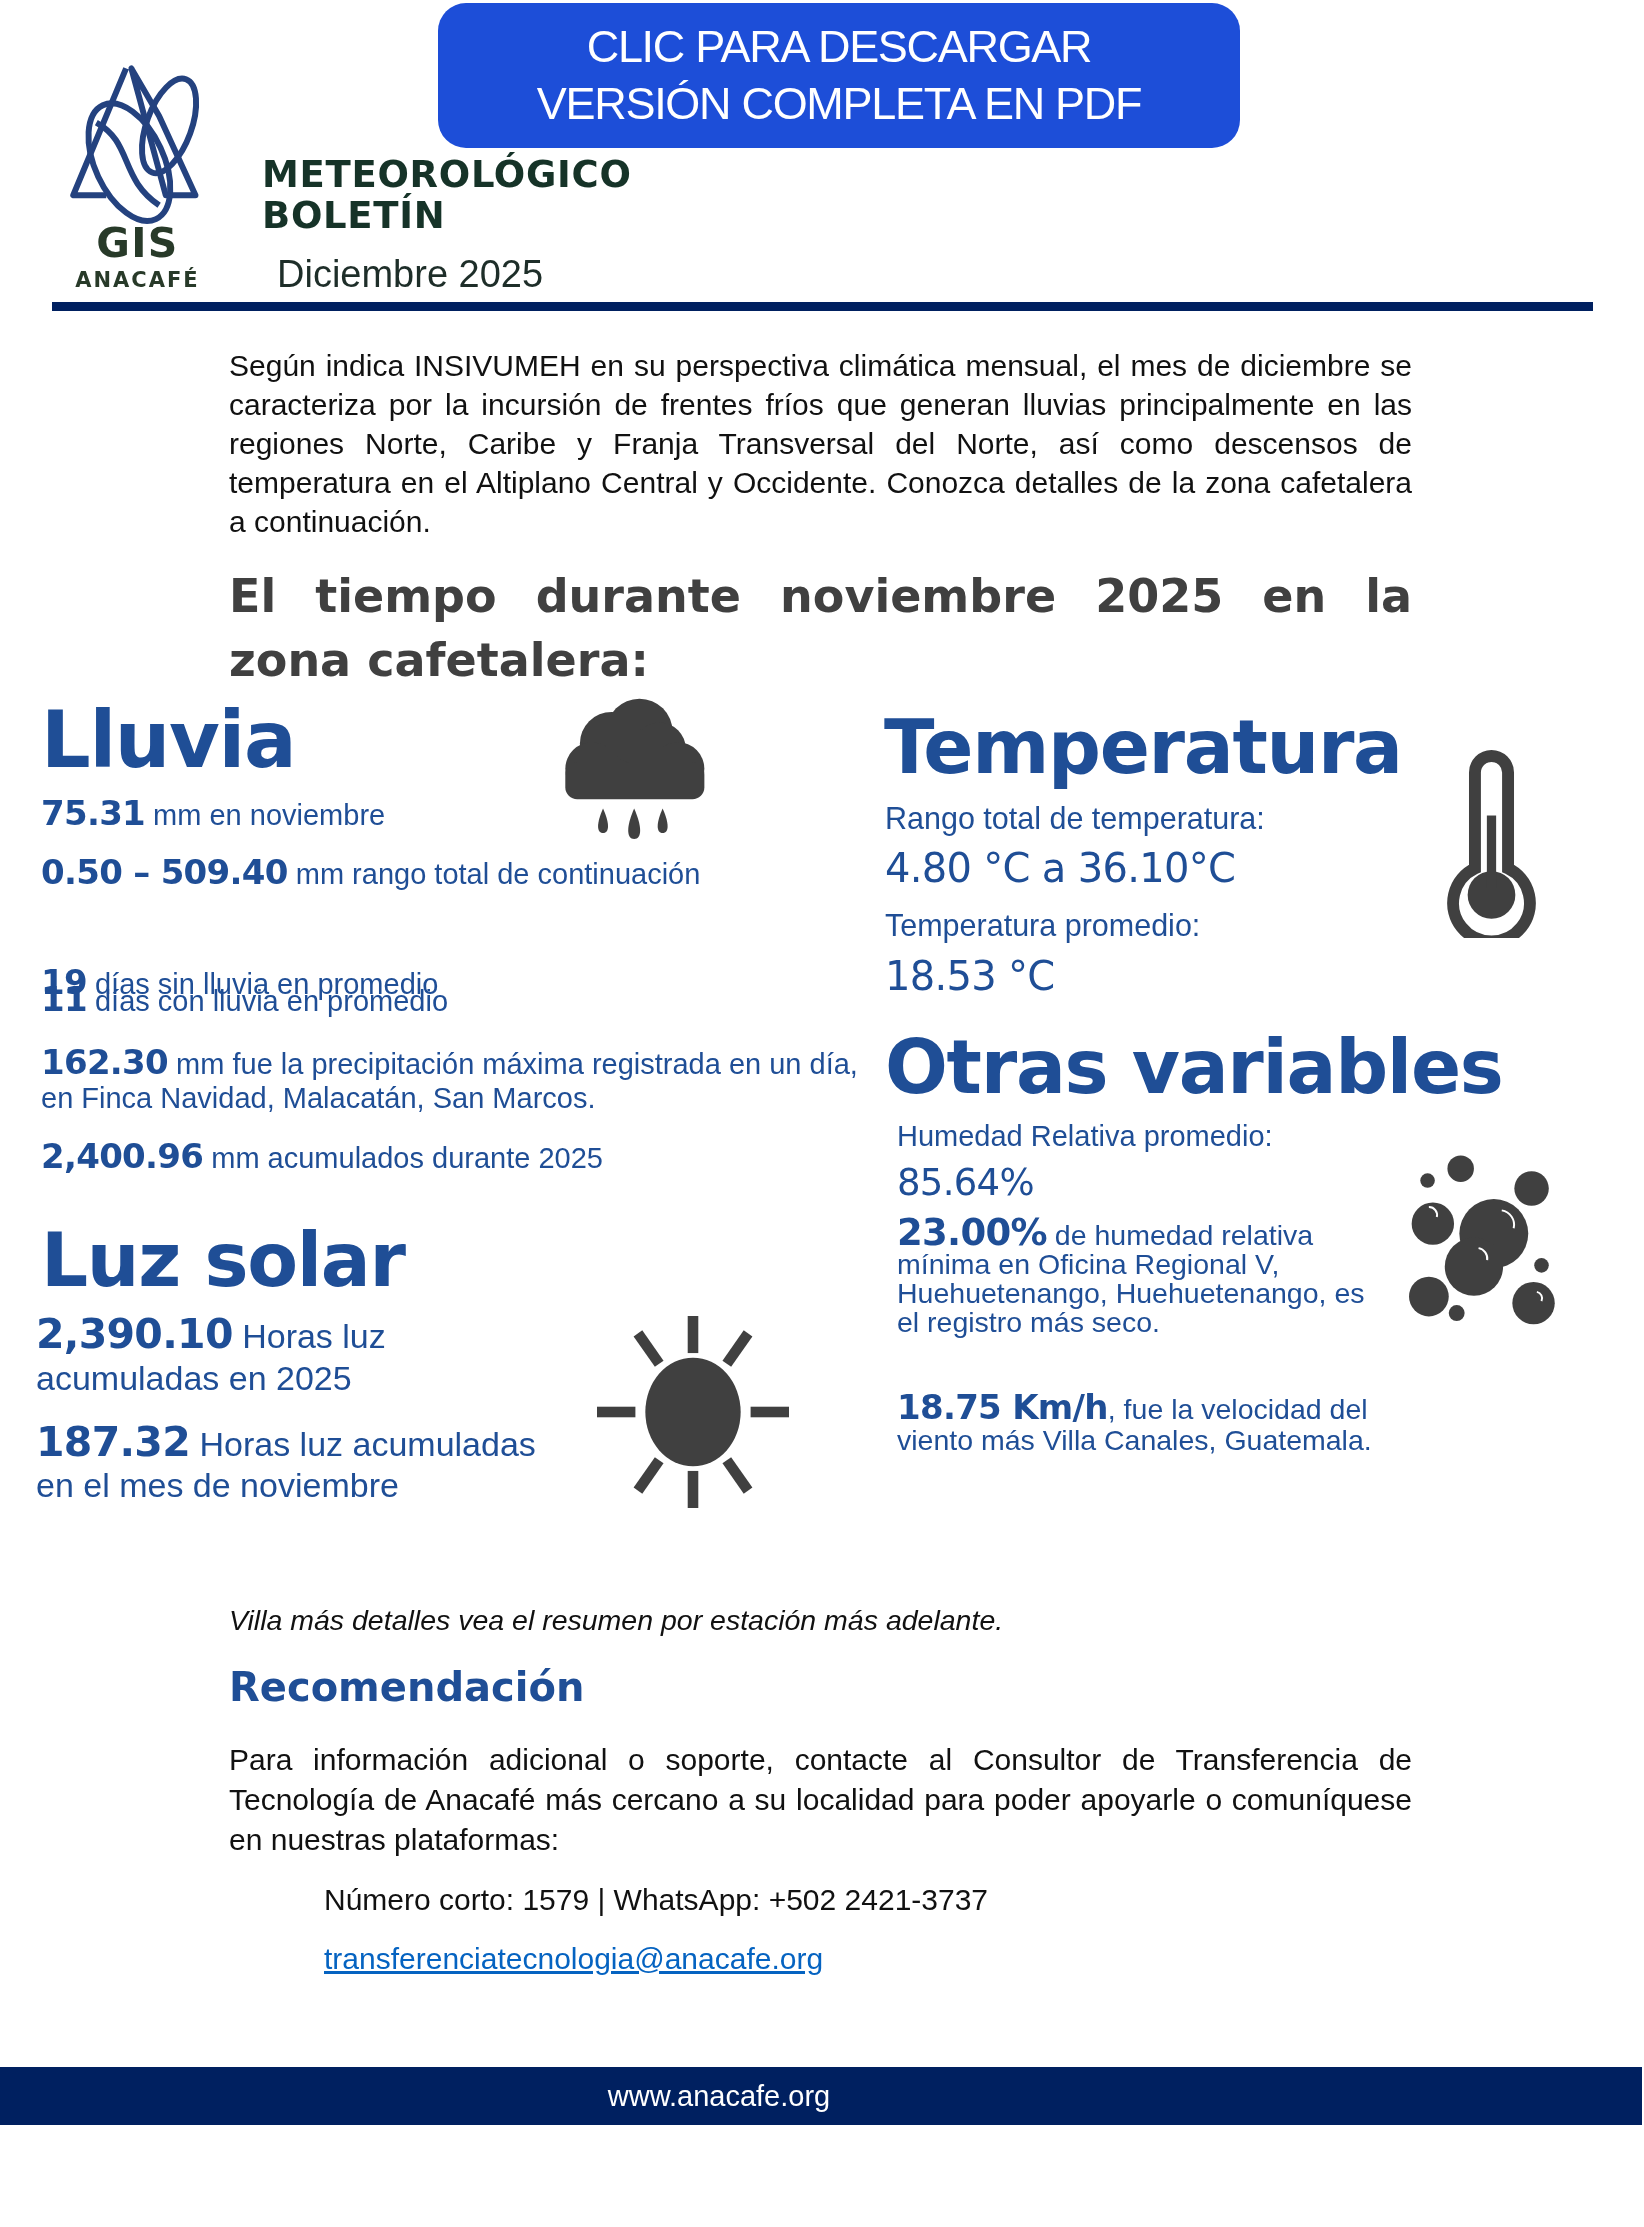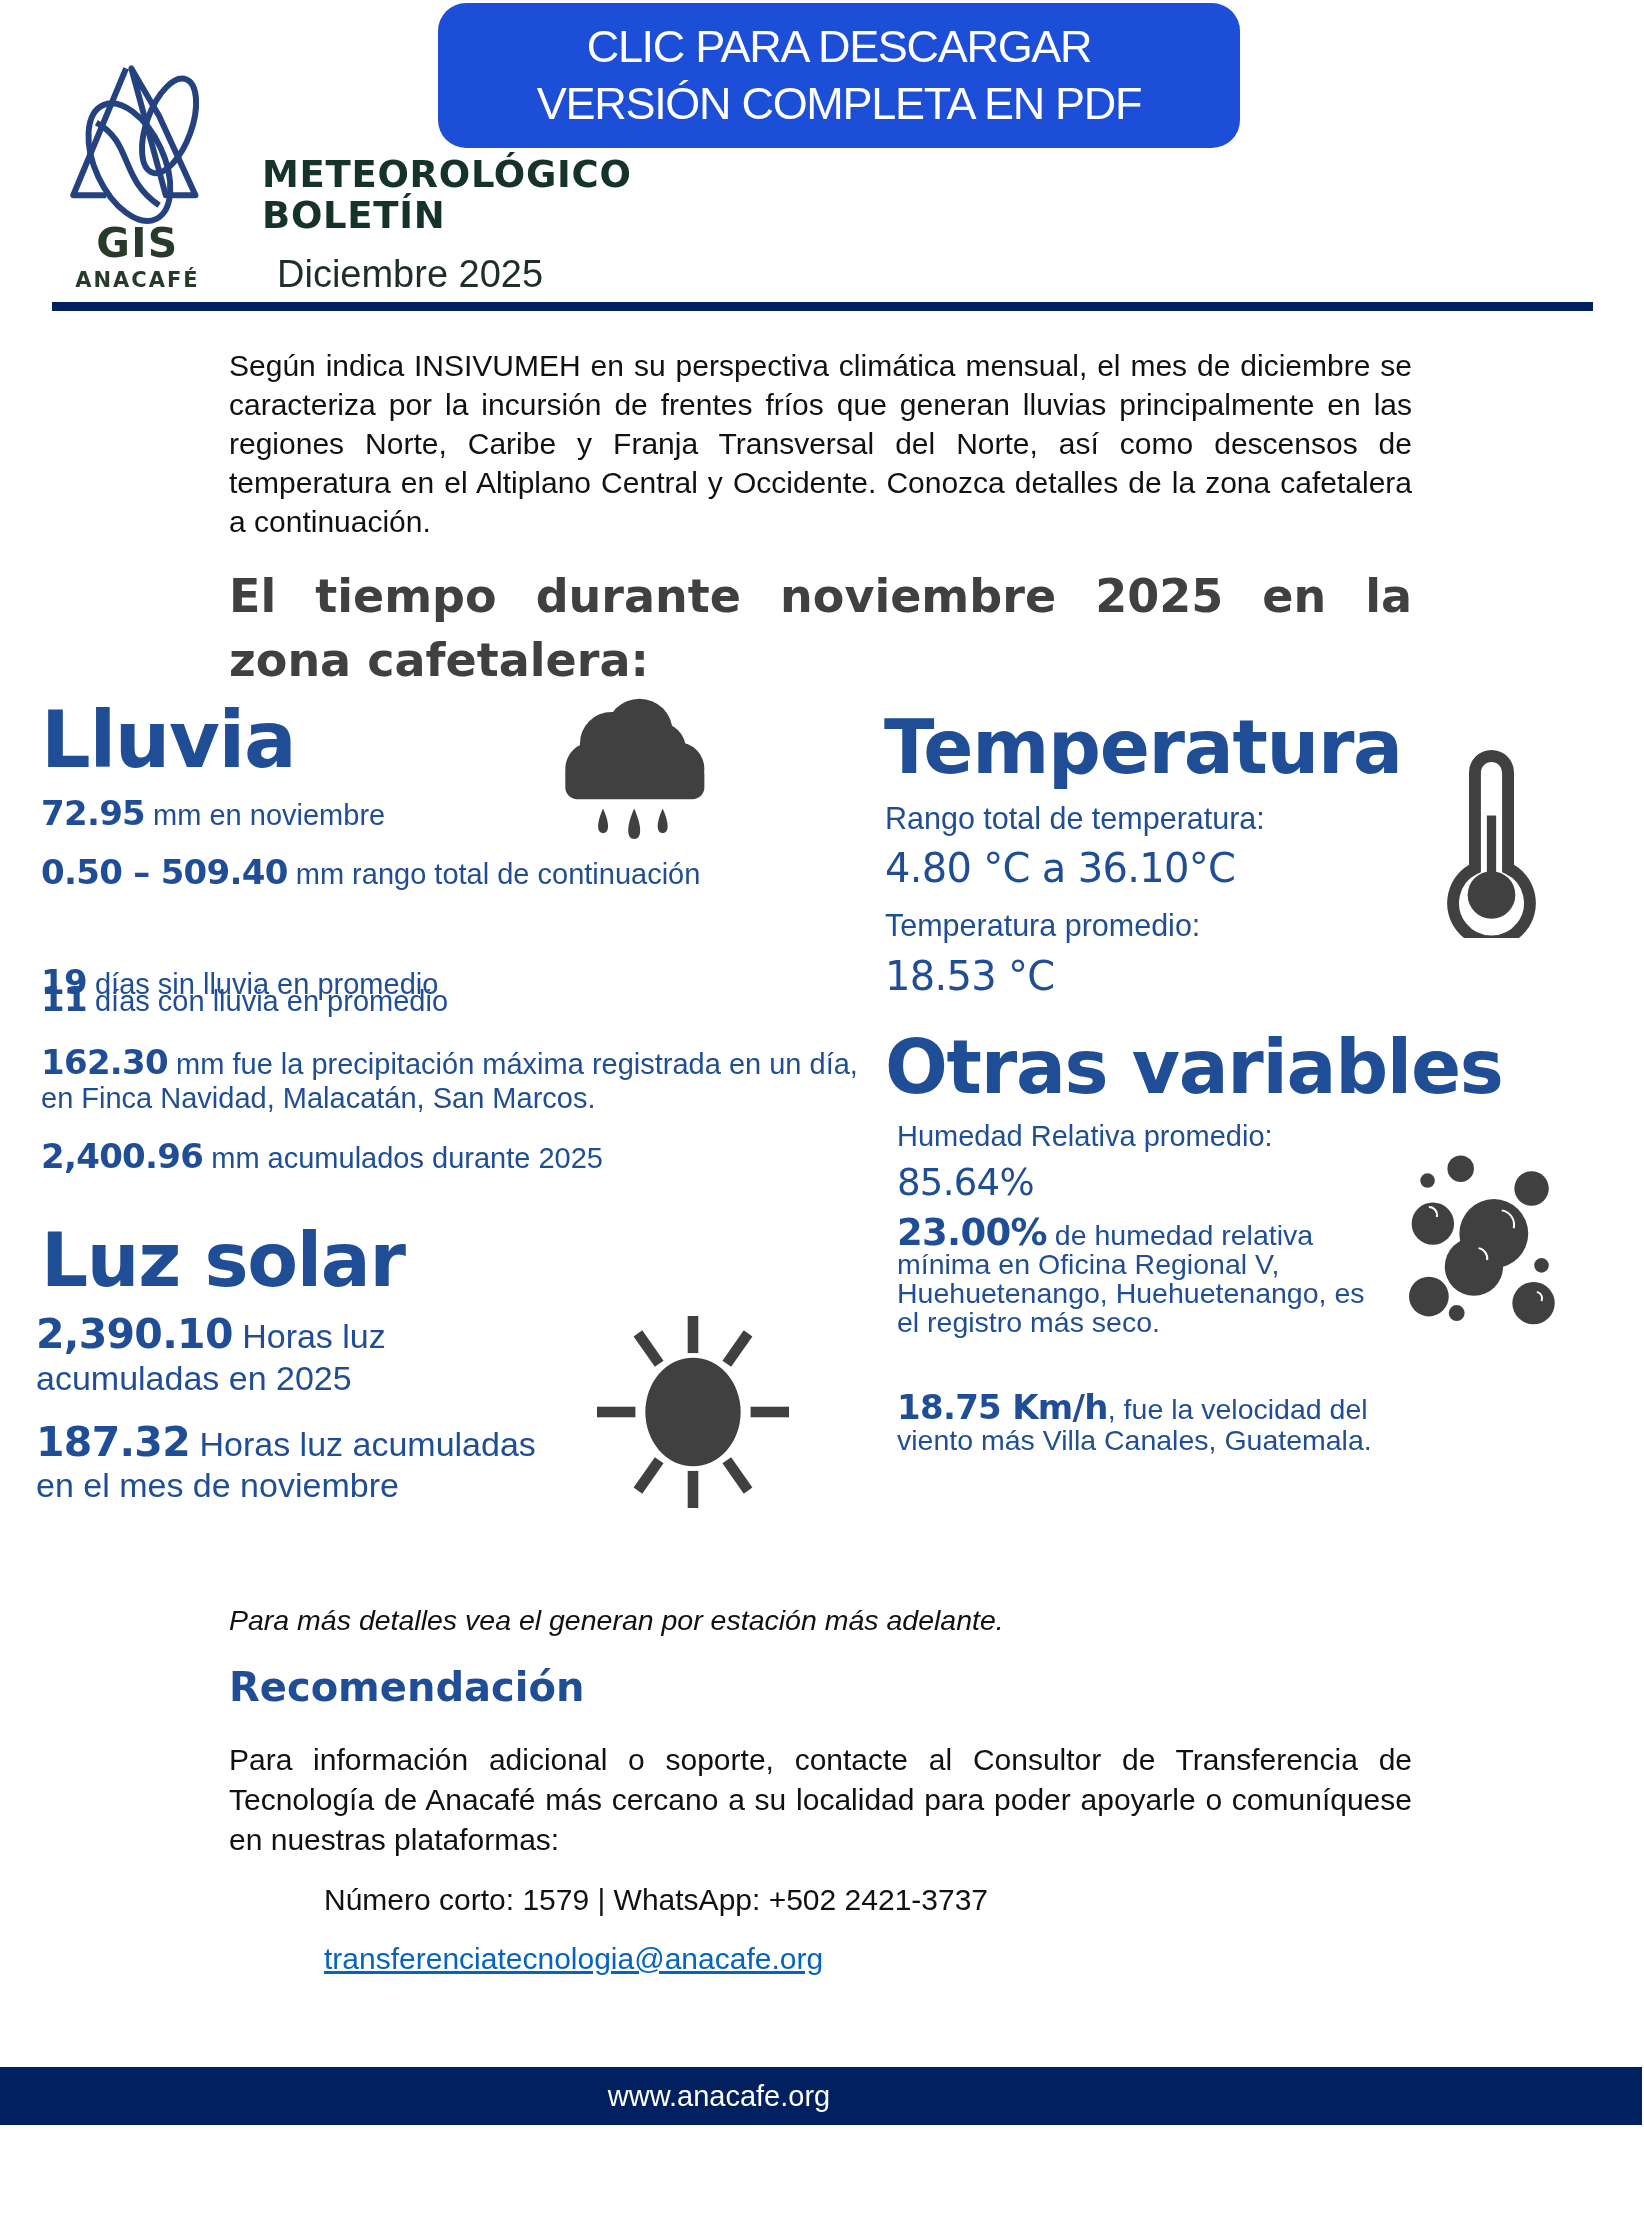--- a/index.html
+++ b/index.html
@@ -64,21 +64,21 @@
     <circle cx="150" cy="78" r="40"></circle>
     <circle cx="178" cy="108" r="40"></circle>
     <circle cx="48" cy="108" r="40"></circle>
     <rect x="8" y="98" width="210" height="56" rx="18"></rect>
     <path d="M65 168 C55 190 55 205 65 205 C75 205 75 190 65 168 Z"></path>
     <path d="M112 168 C100 195 100 214 112 214 C124 214 124 195 112 168 Z"></path>
     <path d="M155 168 C145 190 145 205 155 205 C165 205 165 190 155 168 Z"></path>
   </g>
 </svg>
 
-<div class="abs stat" style="left:41px; top:796px;"><b>72.95</b><span> mm en noviembre</span></div>
+<div class="abs stat" style="left:41px; top:796px;"><b>75.31</b><span> mm en noviembre</span></div>
 <div class="abs stat" style="left:41px; top:855px;"><b>0.50 – 509.40</b><span> mm rango total de continuación</span></div>
 <div class="abs stat" style="left:41px; top:965px;"><b>19</b><span> días sin lluvia en promedio</span></div>
 <div class="abs stat" style="left:41px; top:982px;"><b>11</b><span> días con lluvia en promedio</span></div>
 <div class="abs stat" style="left:41px; top:1045px; width:829px;"><b>162.30</b><span> mm fue la precipitación máxima registrada en un día, en Finca Navidad, Malacatán, San Marcos.</span></div>
 <div class="abs stat" style="left:41px; top:1139px;"><b>2,400.96</b><span> mm acumulados durante 2025</span></div>
 
 <div class="abs sec-title" style="left:41px; top:1217px; font-size:74px;">Luz solar</div>
 <svg class="abs" style="left:597px; top:1316px; width:192px; height:192px;" viewBox="0 0 290 290">
   <g fill="#404040">
     <ellipse cx="145" cy="145" rx="72" ry="82"></ellipse>
@@ -127,21 +127,21 @@
     <circle cx="188" cy="225" r="32"></circle>
   </g>
   <g fill="none" stroke="#fff" stroke-width="3">
     <path d="M30 80 A12 12 0 0 1 42 95"></path>
     <path d="M140 85 A22 22 0 0 1 158 112"></path>
     <path d="M105 142 A16 16 0 0 1 118 160"></path>
     <path d="M193 208 A10 10 0 0 1 200 222"></path>
   </g>
 </svg>
 
-<div class="abs note">Para más detalles vea el generan por estación más adelante.</div>
+<div class="abs note">Villa más detalles vea el resumen por estación más adelante.</div>
 <div class="abs rec-title">Recomendación</div>
 <div class="abs rec-body">Para información adicional o soporte, contacte al Consultor de Transferencia de Tecnología de Anacafé más cercano a su localidad para poder apoyarle o comuníquese en nuestras plataformas:</div>
 <div class="abs contact">Número corto: 1579 | WhatsApp: +502 2421-3737</div>
 <a class="abs email">transferenciatecnologia@anacafe.org</a>
 
 <div class="abs footer"></div>
 <a class="abs footer-text">www.anacafe.org</a>
 
 
 </body></html>

